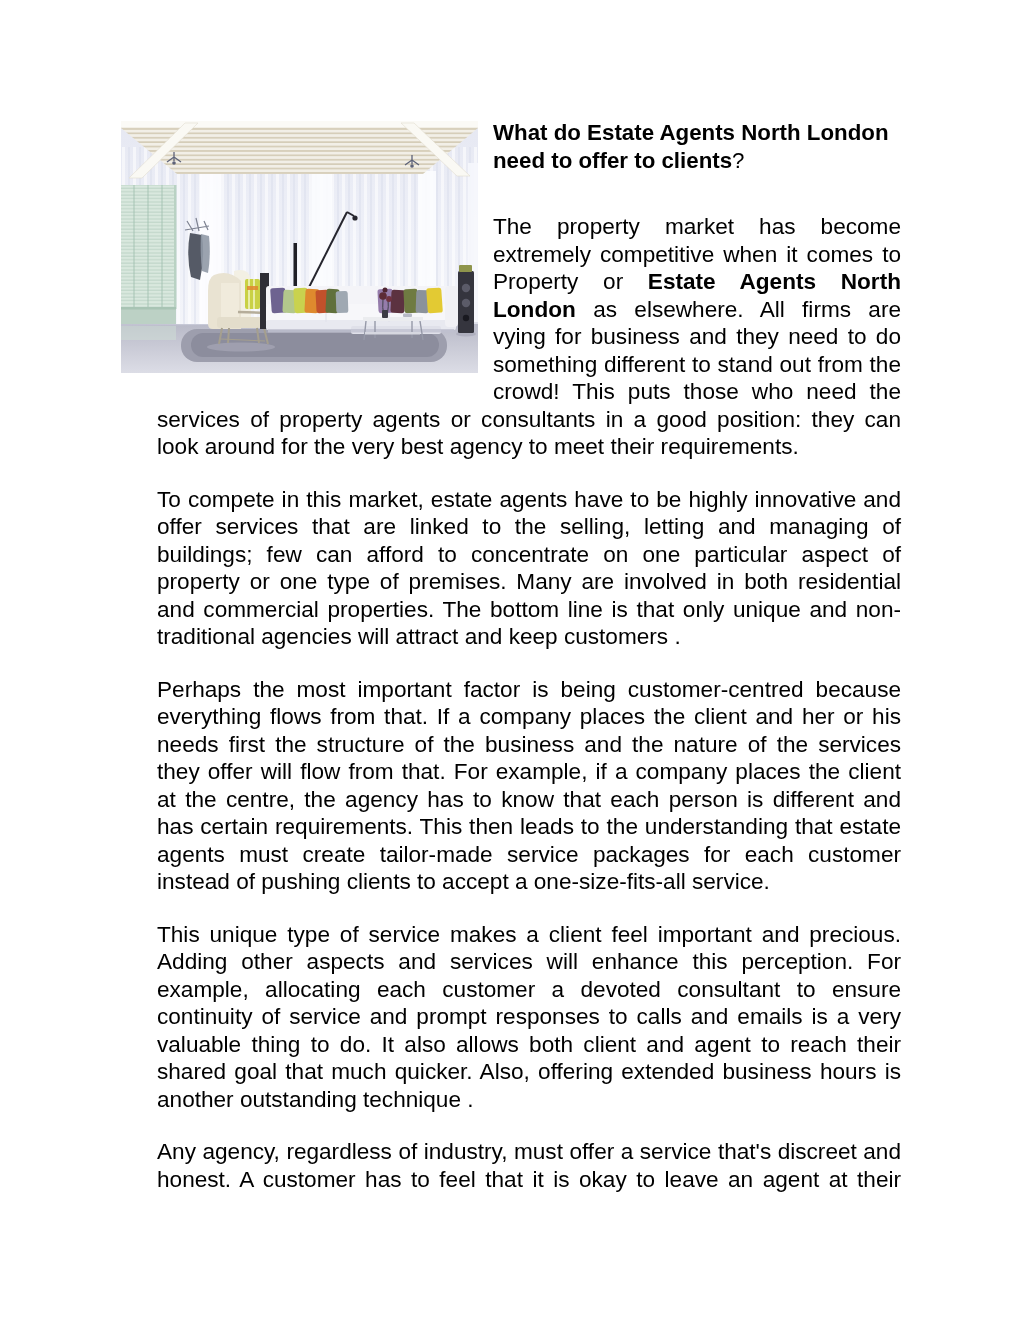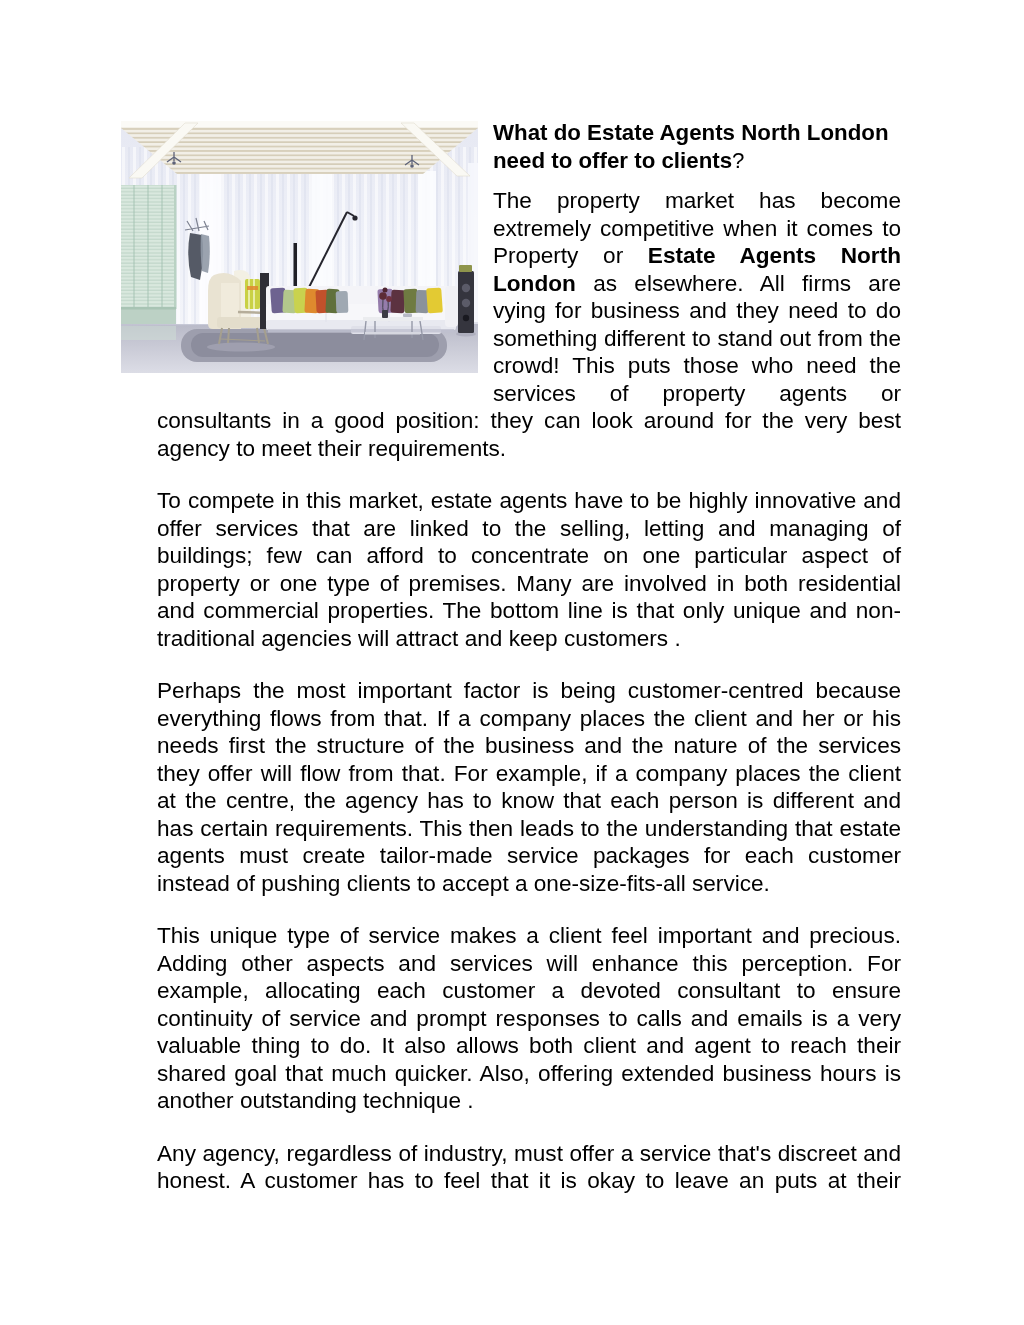--- a/index.html
+++ b/index.html
@@ -27,21 +27,21 @@
     float: left;
     width: 357px; height: 252px;
     margin: 2px 15px 16px 0;
     padding: 0;
   }
   figure.room svg { display: block; width: 357px; height: 252px; }
   h1.headline {
     font-size: 22.3px;
     line-height: 27.5px;
     font-weight: 700;
-    margin: 0 0 13px 0;
+    margin: 0 0 39px 0;
     color: #000000;
   }
   h1.headline .tail { font-weight: 400; }
   p.body-par {
     margin: 0 0 25px 0;
     text-align: justify;
     padding-left: 36px;
   }
   p.body-par:last-child { margin-bottom: 0; }
   p.justify-last { text-align-last: justify; }
@@ -210,16 +210,16 @@
     <h1 class="headline"><span class="b">What do Estate Agents North London need to offer to clients</span><span class="tail">?</span></h1>
 
     <p class="body-par"><span>The property market has become extremely competitive when it comes to Property or </span><span class="b">Estate Agents North London</span><span> as elsewhere. All firms are vying for business and they need to do something different to stand out from the crowd! This puts those who need the services of property agents or consultants in a good position: they can look around for the very best agency to meet their requirements.</span></p>
 
     <p class="body-par">To compete in this market, estate agents have to be highly innovative and offer services that are linked to the selling, letting and managing of buildings; few can afford to concentrate on one particular aspect of property or one type of premises. Many are involved in both residential and commercial properties. The bottom line is that only unique and non-traditional agencies will attract and keep customers .</p>
 
     <p class="body-par">Perhaps the most important factor is being customer-centred because everything flows from that. If a company places the client and her or his needs first the structure of the business and the nature of the services they offer will flow from that. For example, if a company places the client at the centre, the agency has to know that each person is different and has certain requirements. This then leads to the understanding that estate agents must create tailor-made service packages for each customer instead of pushing clients to accept a one-size-fits-all service.</p>
 
     <p class="body-par">This unique type of service makes a client feel important and precious. Adding other aspects and services will enhance this perception. For example, allocating each customer a devoted consultant to ensure continuity of service and prompt responses to calls and emails is a very valuable thing to do. It also allows both client and agent to reach their shared goal that much quicker. Also, offering extended business hours is another outstanding technique .</p>
 
-    <p class="body-par justify-last">Any agency, regardless of industry, must offer a service that's discreet and honest. A customer has to feel that it is okay to leave an puts at their</p>
+    <p class="body-par justify-last">Any agency, regardless of industry, must offer a service that's discreet and honest. A customer has to feel that it is okay to leave an agent at their</p>
 
   </div>
 </div>
 
 </body></html>

